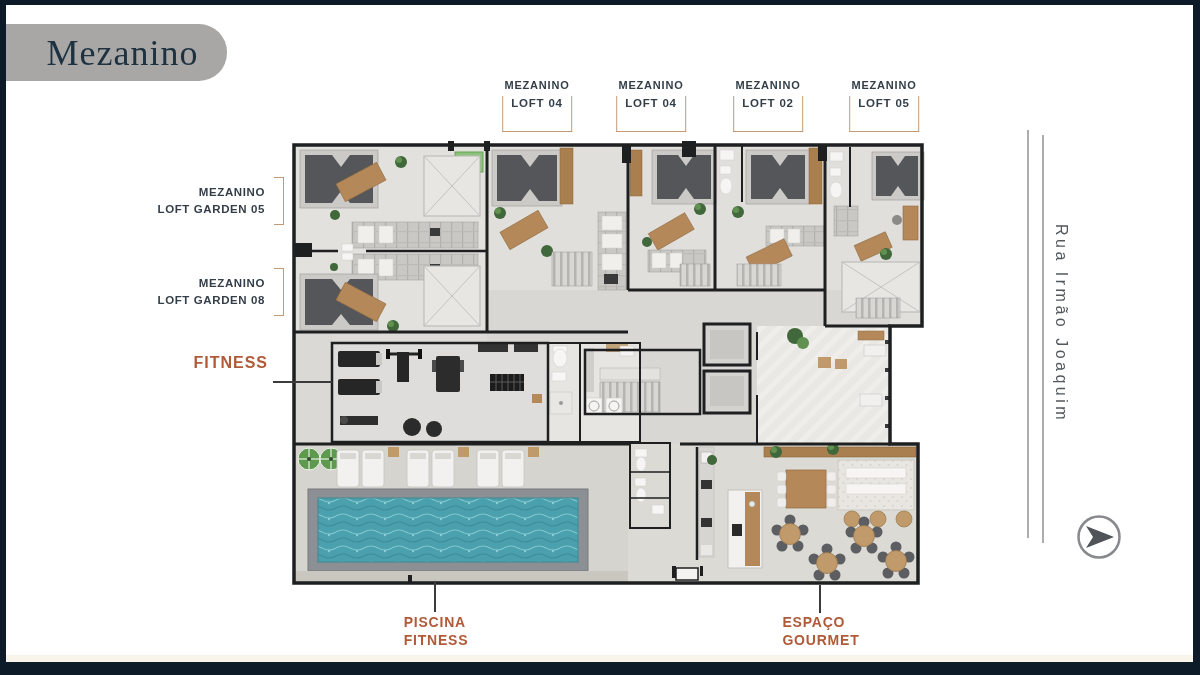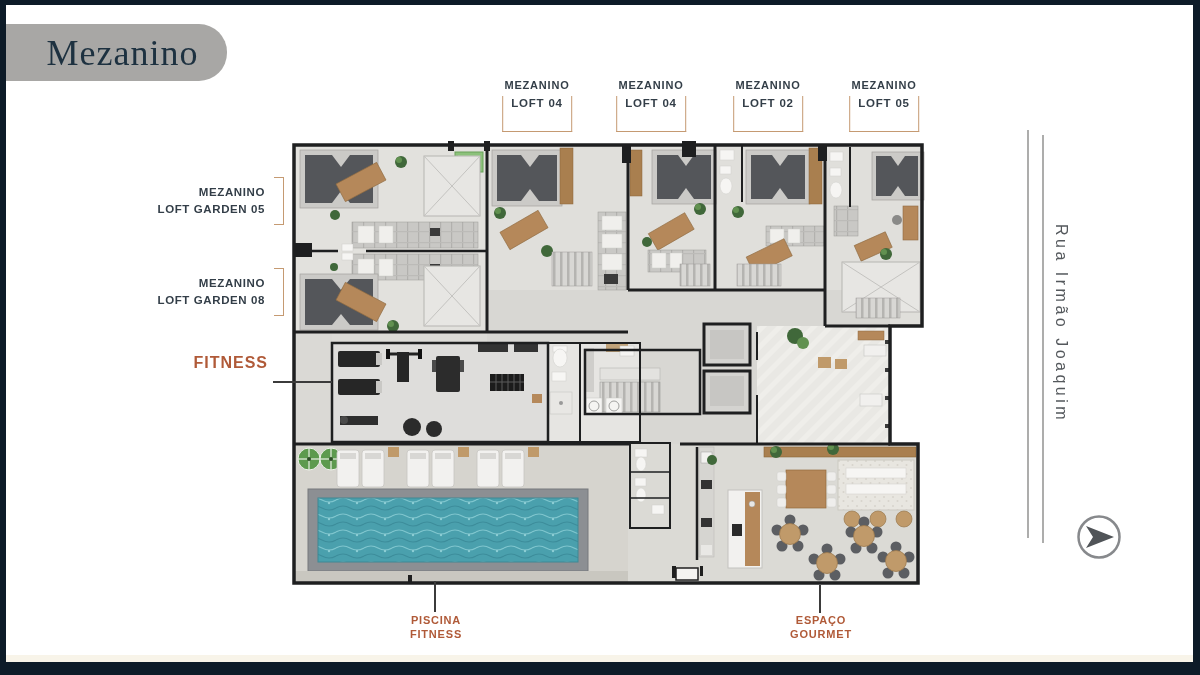--- a/index.html
+++ b/index.html
@@ -25,22 +25,22 @@
   .callout-top .l1{font-size:11px;font-weight:bold;letter-spacing:.8px;}
   .callout-top .bracket{display:inline-block;border:1.5px solid #c59a72;border-top:none;
         padding:1px 8px 20px 8px;margin-top:1px;font-size:11.5px;font-weight:bold;letter-spacing:.8px;}
   .callout-left{position:absolute;display:flex;align-items:center;}
   .callout-left .txt{text-align:right;font-size:11.5px;font-weight:bold;letter-spacing:.6px;line-height:1.5;}
   .callout-left .bracket-r{width:9px;height:46px;border:1.5px solid #c59a72;border-left:none;margin-left:9px;}
   .accent{color:#b05a38;}
   .fitness-label{position:absolute;right:932px;top:354px;font-size:16px;font-weight:bold;letter-spacing:1px;}
   .lead-h{position:absolute;height:2px;background:#3b3b3b;}
   .lead-v{position:absolute;width:2px;background:#3b3b3b;}
-  .callout-bottom{position:absolute;transform:translateX(-50%);text-align:center;
-        font-size:11px;font-weight:bold;letter-spacing:.8px;line-height:1.3;}
+  .callout-bottom{position:absolute;transform:translateX(-50%);text-align:left;
+        font-size:14px;font-weight:bold;letter-spacing:.8px;line-height:1.3;}
   
   .street-line{position:absolute;width:2px;background:#adadac;}
   .street-name{position:absolute;left:1052px;top:224px;height:240px;writing-mode:vertical-rl;
         text-orientation:mixed;font-size:16px;letter-spacing:3.5px;color:#54585c;}
   .compass{position:absolute;left:1076px;top:514px;}
 </style>
 </head>
 <body>
 
 <div class="stage">

